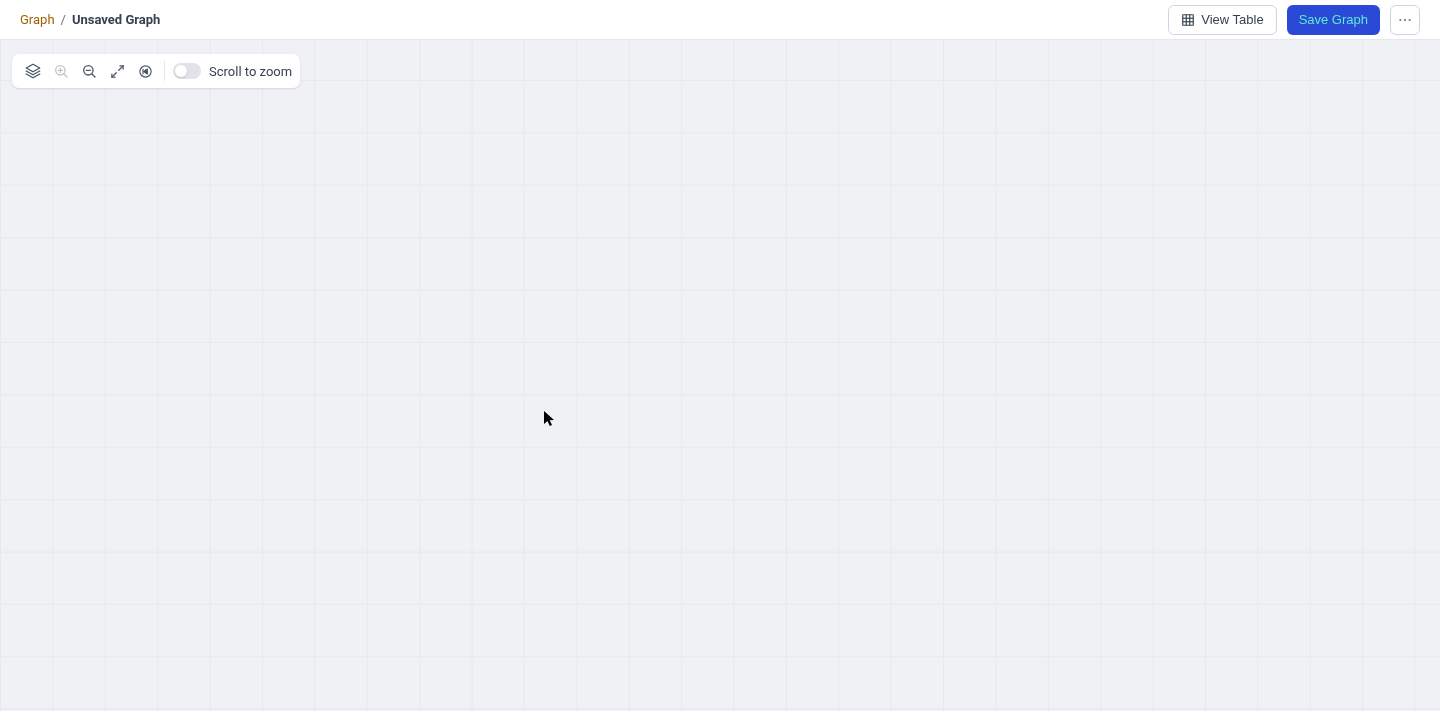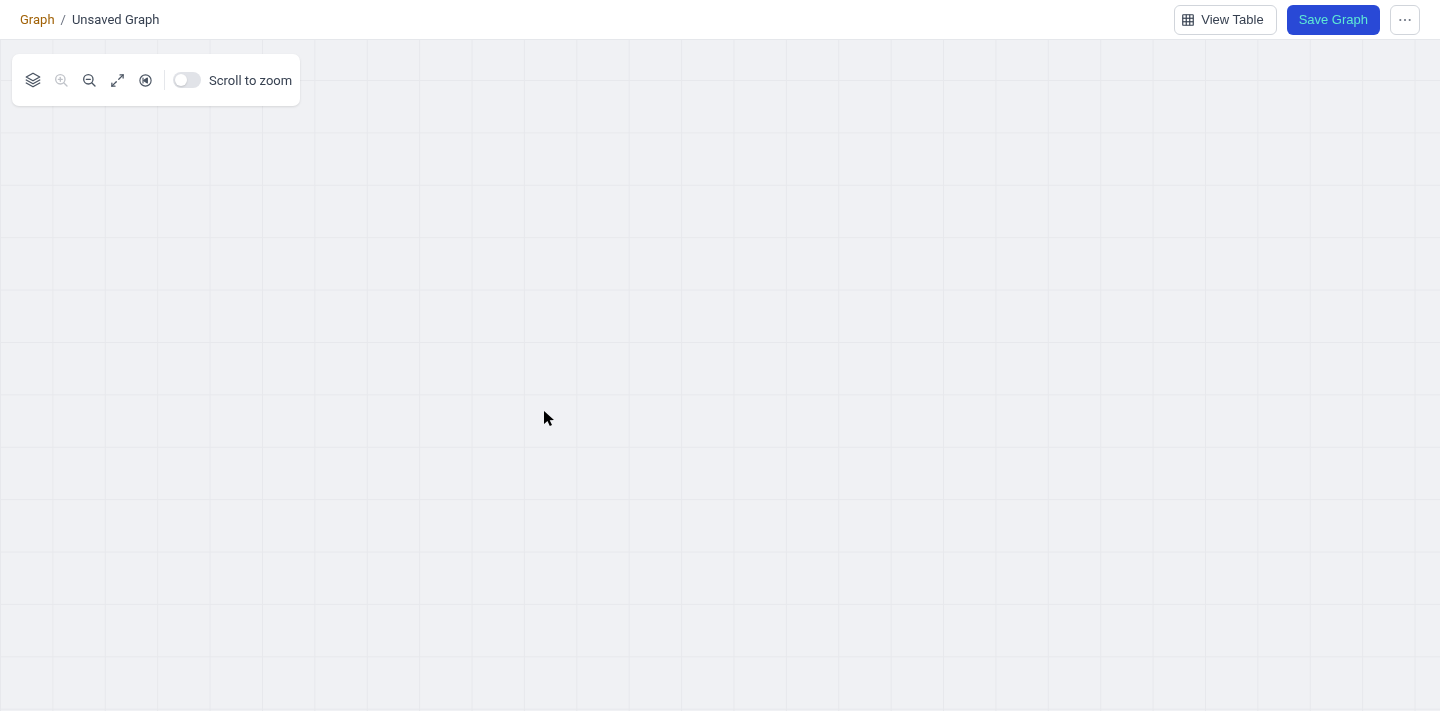--- a/index.html
+++ b/index.html
@@ -32,20 +32,21 @@
     .breadcrumb-link {
       color: #a16207;
       text-decoration: none;
       cursor: pointer;
     }
     .breadcrumb-sep {
       color: #6b7280;
     }
     .breadcrumb-current {
       color: #374151;
+      font-weight: bold;
     }
     .header-actions {
       display: flex;
       align-items: center;
       gap: 10px;
     }
     .btn {
       display: inline-flex;
       align-items: center;
       gap: 6px;
@@ -54,21 +55,20 @@
       border-radius: 6px;
       font-size: 13px;
       font-weight: 500;
       cursor: pointer;
       border: none;
     }
     .btn-outline {
       background: #fff;
       color: #374151;
       border: 1px solid #d1d5db;
-      padding-left: 6px;
     }
     .btn-primary {
       background: #2949d6;
       color: #5eead4;
     }
     .btn-icon-only {
       width: 30px;
       padding: 0;
       justify-content: center;
       background: #fff;
@@ -85,21 +85,21 @@
         linear-gradient(90deg, #e7e8ec 1px, transparent 1px);
       background-size: 52.4px 52.4px;
       background-position: 0px 40px;
     }
     .toolbar {
       position: absolute;
       top: 14px;
       left: 12px;
       display: flex;
       align-items: center;
-      height: 52px;
+      height: 34px;
       background: #fff;
       border-radius: 7px;
       box-shadow: 0 1px 3px rgba(0,0,0,0.08), 0 1px 2px rgba(0,0,0,0.04);
       padding: 0 8px;
       gap: 2px;
     }
     .toolbar-btn {
       width: 26px;
       height: 26px;
       display: flex;

